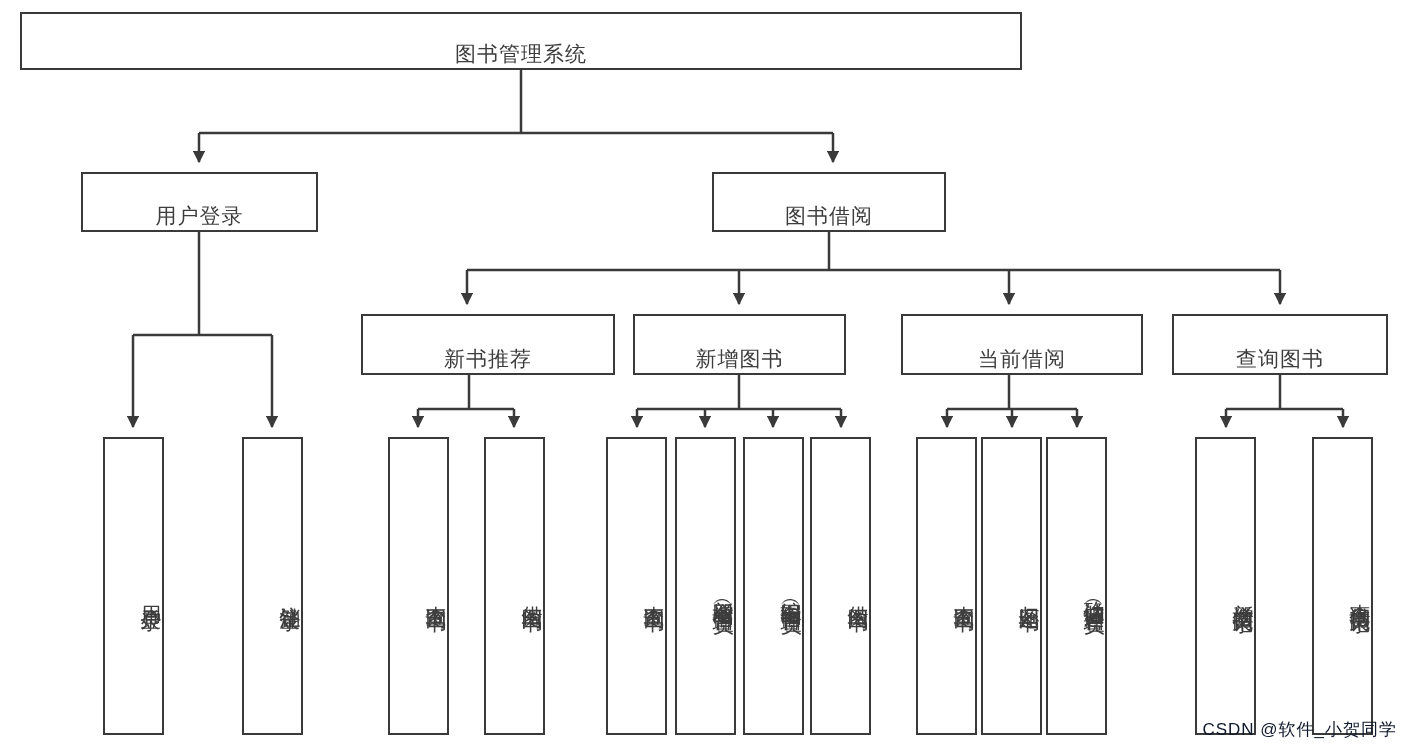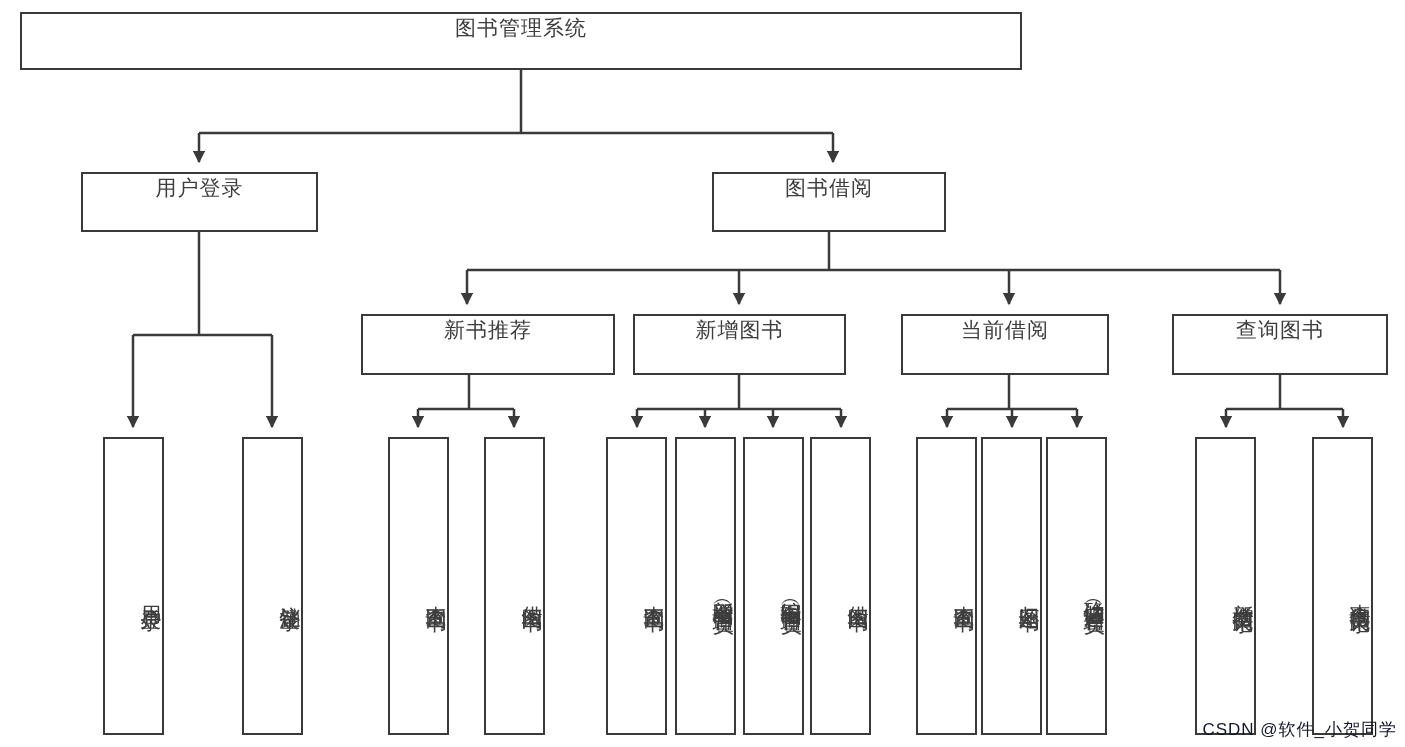--- a/index.html
+++ b/index.html
@@ -12,21 +12,21 @@
   }
   #diagram{position:absolute;left:0;top:0;width:1405px;height:747px;}
   .wire{position:absolute;left:0;top:0;width:1405px;height:747px;pointer-events:none;}
 
   .node{
     position:absolute;
     box-sizing:border-box;
     background:#ffffff;
     border:2px solid #3a3a3a;
     display:flex;
-    align-items:flex-start;
+    align-items:flex-end;
     justify-content:center;
     color:#3d3d3d;
   }
   .node.h{
     font-size:21px;
     letter-spacing:1px;
   }
   .node.v{
     writing-mode:vertical-rl;
     text-orientation:upright;
@@ -117,21 +117,21 @@
   <div class="node h" style="left:712px;top:172px;width:234px;height:60px;">
     <span>图书借阅</span>
   </div>
 
   <div class="node h" style="left:361px;top:314px;width:254px;height:61px;">
     <span>新书推荐</span>
   </div>
   <div class="node h" style="left:633px;top:314px;width:213px;height:61px;">
     <span>新增图书</span>
   </div>
-  <div class="node h" style="left:901px;top:314px;width:208px;height:61px;">
+  <div class="node h" style="left:901px;top:314px;width:242px;height:61px;">
     <span>当前借阅</span>
   </div>
   <div class="node h" style="left:1172px;top:314px;width:216px;height:61px;">
     <span>查询图书</span>
   </div>
 
   <div class="node v" style="left:103px;top:437px;width:61px;height:298px;">
     <span>用户登录</span>
   </div>
   <div class="node v" style="left:242px;top:437px;width:61px;height:298px;">

